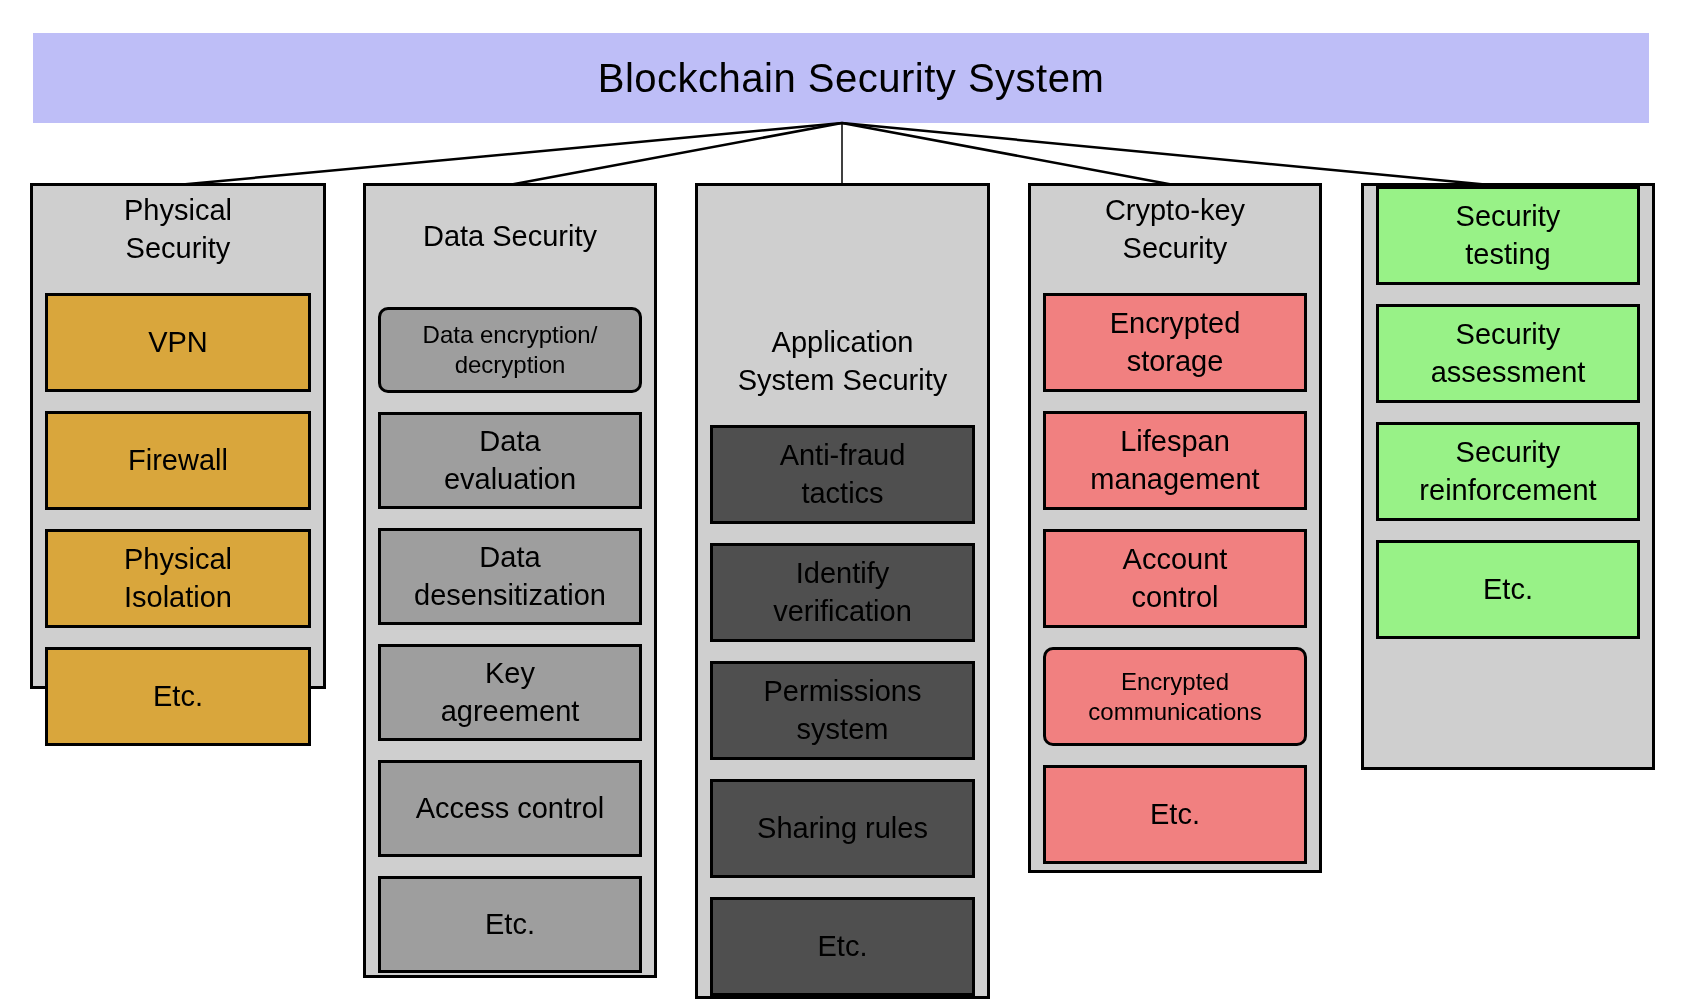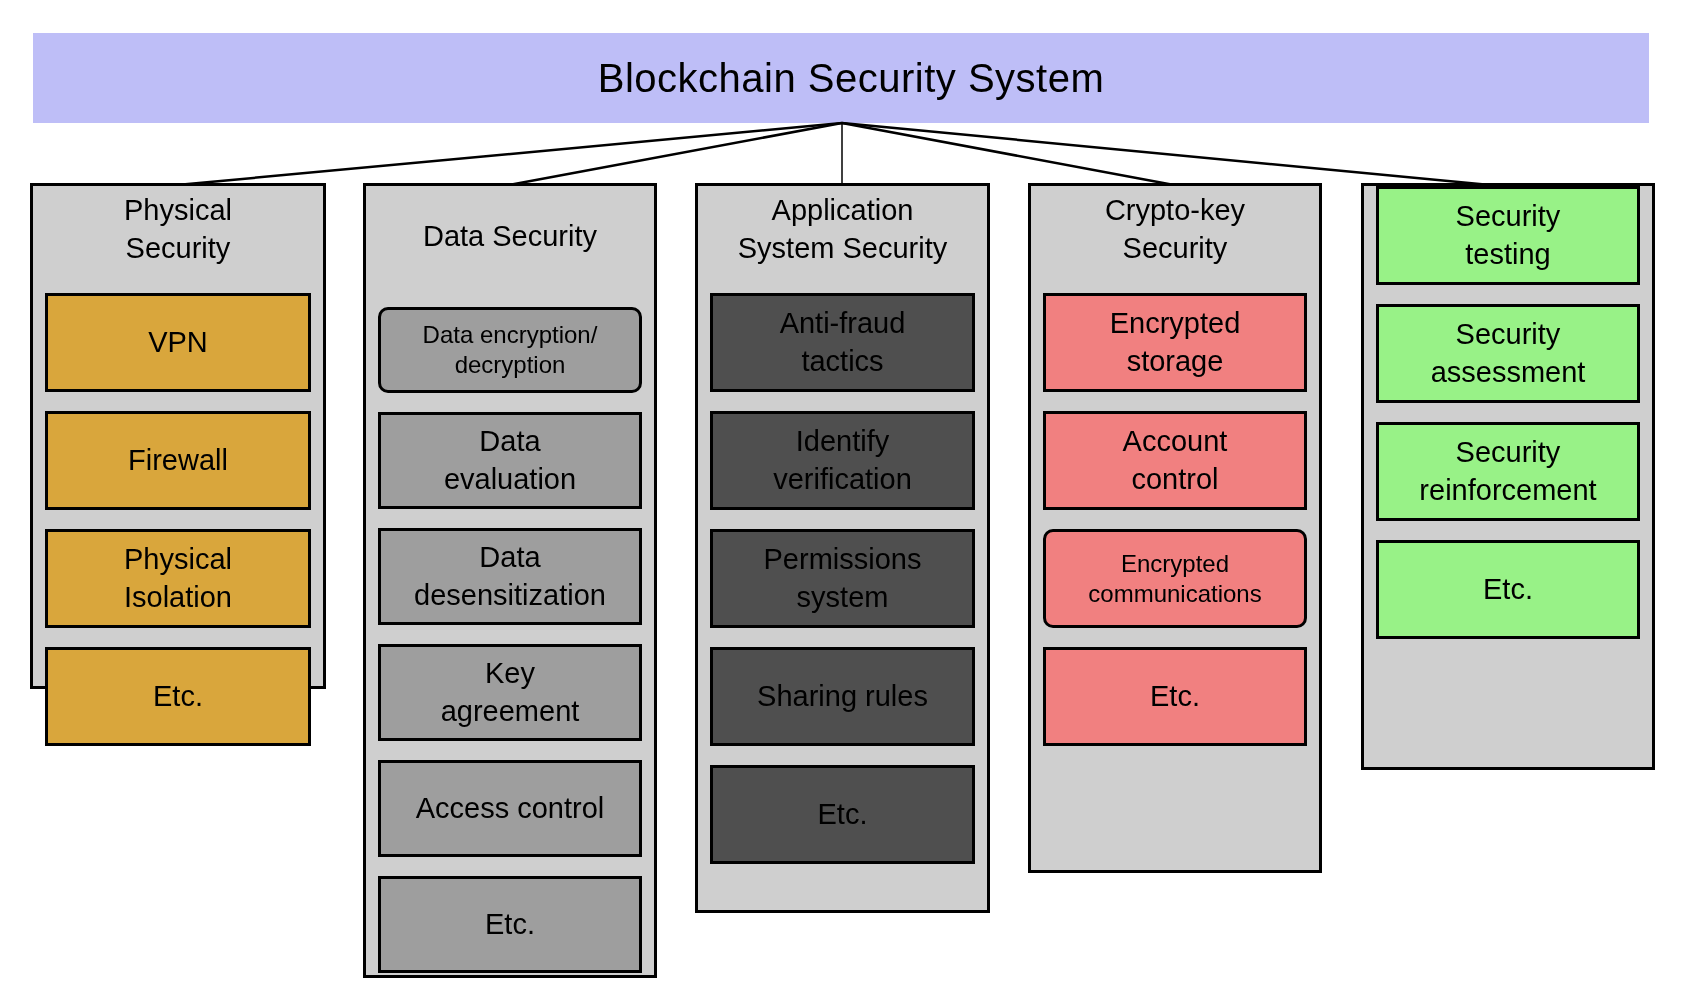--- a/index.html
+++ b/index.html
@@ -7,21 +7,21 @@
          font-family:"Liberation Sans", sans-serif;color:#000;}
   #title-banner{position:absolute;left:33px;top:33px;width:1616px;height:90px;
 
          background:#BEBEF7;display:flex;align-items:center;justify-content:center;}
   #title-banner .title-text{font-size:40px;letter-spacing:0.5px;margin-left:20px;}
   #connector-svg{position:absolute;left:0;top:0;width:1682px;height:1008px;pointer-events:none;}
   .column{position:absolute;background:#CFCFCF;border:3px solid #000;box-sizing:border-box;
           display:flex;flex-direction:column;gap:19px;padding:0 12px;}
   .col1{left:30px;top:183px;width:296px;height:506px;}
   .col2{left:363px;top:183px;width:294px;height:795px;}
-  .col3{left:695px;top:183px;width:295px;height:730px;}
+  .col3{left:695px;top:183px;width:295px;height:816px;justify-content:flex-end;}
   .col4{left:1028px;top:183px;width:294px;height:690px;}
   .col5{left:1361px;top:183px;width:294px;height:587px;}
   .col-header{height:88px;min-height:88px;display:flex;align-items:center;justify-content:center;
           text-align:center;font-size:29px;line-height:1.3;white-space:pre-line;}
   .col2 .col-header{height:102px;min-height:102px;}
   .box{height:99px;min-height:99px;border:3px solid #000;box-sizing:border-box;
           display:flex;align-items:center;justify-content:center;text-align:center;
           font-size:29px;line-height:1.28;white-space:pre-line;}
   .col2 .box{height:97px;min-height:97px;}
   .col2 .box.first{height:86px;min-height:86px;}
@@ -84,20 +84,22 @@
 system</div>
     <div class="box darkgray">Sharing rules</div>
     <div class="box darkgray">Etc.</div>
   </div>
 
   <div class="column col4">
     <div class="col-header">Crypto-key
 Security</div>
     <div class="box salmon">Encrypted
 storage</div>
+    <div class="box salmon">Lifespan
+management</div>
     <div class="box salmon">Account
 control</div>
     <div class="box salmon small">Encrypted
 communications</div>
     <div class="box salmon">Etc.</div>
   </div>
 
   <div class="column col5">
     <div class="box green">Security
 testing</div>

